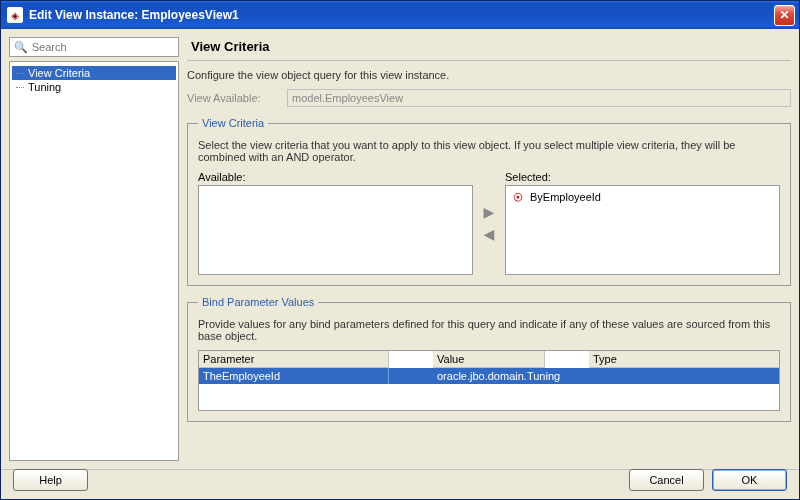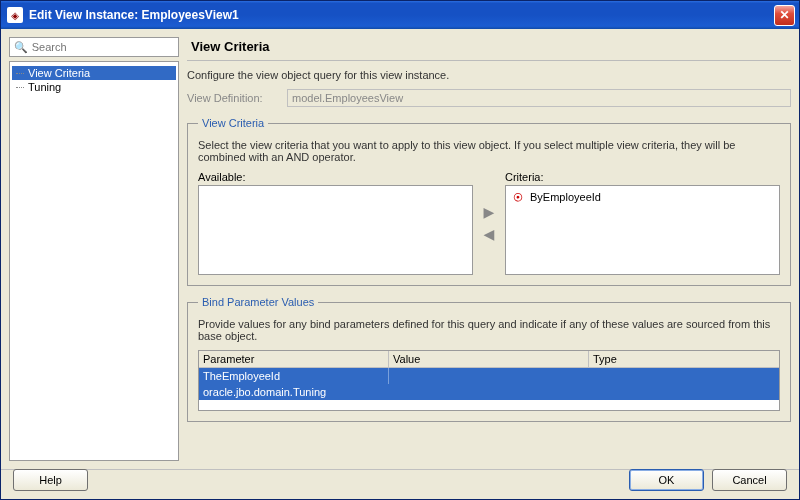--- a/index.html
+++ b/index.html
@@ -39,25 +39,25 @@
 .shuttle .col { flex: 1; display: flex; flex-direction: column; }
 .shuttle .col-label { margin-bottom: 2px; }
 .shuttle .col-label::after { content: ":"; }
 .listbox { border: 1px solid #9a9a9a; background: #fff; height: 90px; padding: 2px; }
 .list-item { display: flex; align-items: center; gap: 4px; padding: 1px 2px; }
 .list-item .icn { width: 16px; height: 16px; display: inline-flex; align-items: center; justify-content: center; font-size: 10px; color: #c00; }
 .shuttle-btns { display: flex; flex-direction: column; gap: 6px; }
 .shuttle-btns .arrow { color: #888; font-size: 14px; cursor: pointer; width: 16px; text-align: center; }
 
 .table { border: 1px solid #9a9a9a; background: #fff; }
-.thead, .trow { display: flex; }
+.thead, .trow { display: flex; gap: 44px; }
 .th, .td { padding: 2px 4px; }
 .th { background: #ece9d8; border-right: 1px solid #c0c0c0; border-bottom: 1px solid #c0c0c0; }
 .th:last-child { border-right: none; }
-.trow.selected { background: #316ac5; color: #fff; flex-direction: column; }
+.trow.selected { background: #316ac5; color: #fff; }
 .trow.selected .td { border-right: 1px solid #7aa0db; }
 .trow.selected .td:last-child { border-right: none; }
 .c1 { width: 190px; } .c2 { width: 190px; } .c3 { flex: 1; }
 .table-wrap { height: 42px; }
 
 
 .footer { height: 20px; display: flex; align-items: center; padding: 0 12px; gap: 8px; border-top: 1px solid #c0c0c0; }
 .footer .spacer { flex: 1; }
 button.btn { min-width: 75px; height: 22px; background: linear-gradient(to bottom, #fff, #ece9d8); border: 1px solid #707070; border-radius: 3px; cursor: pointer; font-size: 11px; }
 button.btn.default { border: 1px solid #2a5db0; box-shadow: inset 0 0 0 1px #89ade4; }
@@ -80,38 +80,38 @@
     <div class="tree">
       <div class="tree-item selected">View Criteria</div>
       <div class="tree-item">Tuning</div>
     </div>
   </div>
 
   <div class="right">
     <div class="page-title">View Criteria</div>
     <div class="desc">Configure the view object query for this view instance.</div>
     <div class="field-row">
-      <span class="field-label"><span>View Definition</span>:</span>
+      <span class="field-label"><span>View Available</span>:</span>
       <div class="field-value">model.EmployeesView</div>
     </div>
 
     <fieldset>
       <legend>View Criteria</legend>
       <div class="desc" style="margin-bottom:8px;">Select the view criteria that you want to apply to this view object. If you select multiple view criteria, they will be combined with an AND operator.</div>
       <div class="shuttle">
         <div class="col">
           <span class="col-label">Available</span>
           <div class="listbox"></div>
         </div>
         <div class="shuttle-btns">
           <span class="arrow">▶</span>
           <span class="arrow">◀</span>
         </div>
         <div class="col">
-          <span class="col-label">Criteria</span>
+          <span class="col-label">Selected</span>
           <div class="listbox">
             <div class="list-item">
               <span class="icn">⦿</span>
               <span>ByEmployeeId</span>
             </div>
           </div>
         </div>
       </div>
     </fieldset>
 
@@ -131,15 +131,15 @@
           </div>
         </div>
       </div>
     </fieldset>
   </div>
 </div>
 
 <div class="footer">
   <button class="btn">Help</button>
   <div class="spacer"></div>
+  <button class="btn">Cancel</button>
   <button class="btn default">OK</button>
-  <button class="btn">Cancel</button>
 </div>
 
 </body></html>

